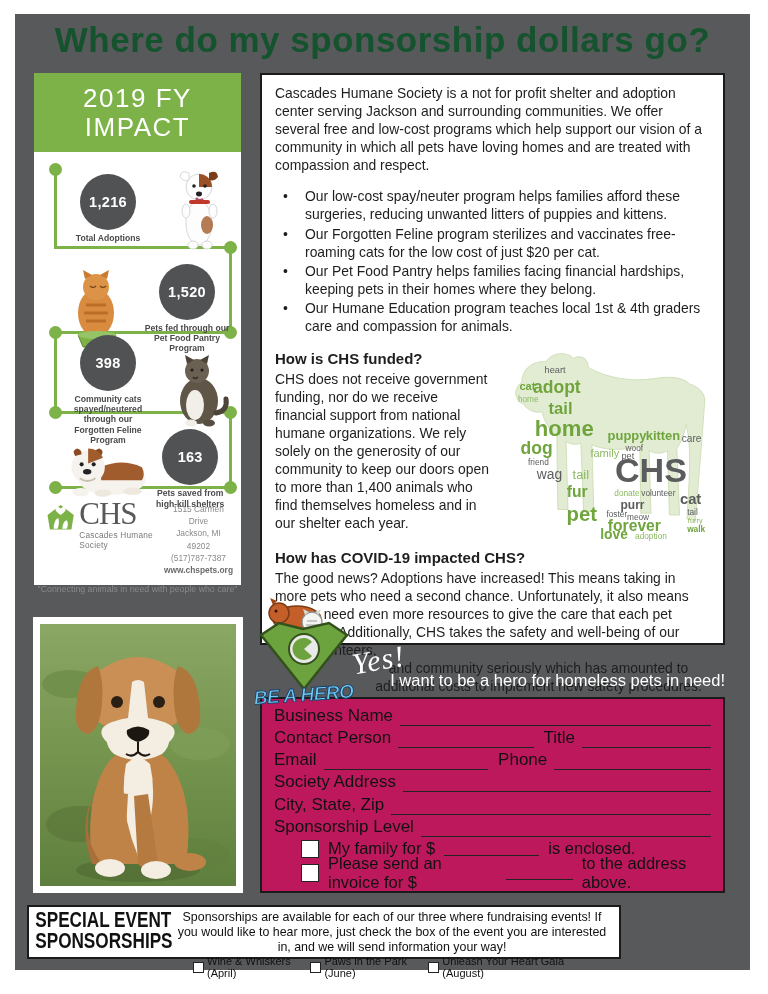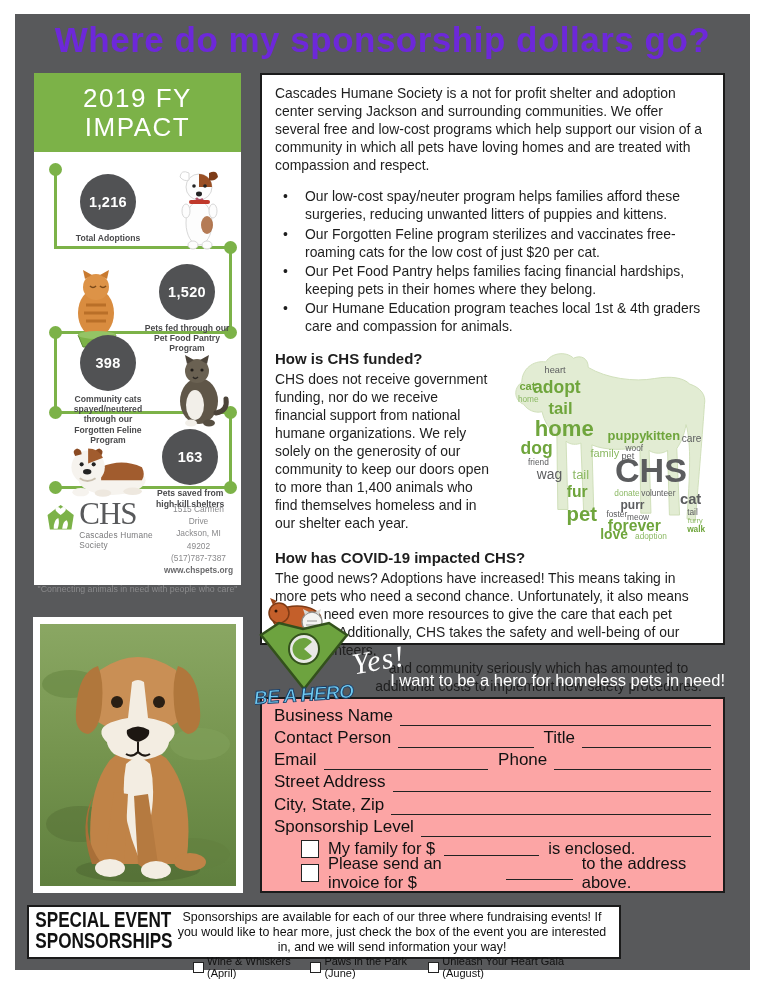--- a/index.html
+++ b/index.html
@@ -1,19 +1,19 @@
 <!DOCTYPE html>
 <html><head>
 <meta charset="utf-8">
 <style>
   html,body{margin:0;padding:0;}
   body{width:768px;height:994px;background:#ffffff;font-family:"Liberation Sans",sans-serif;position:relative;overflow:hidden;}
   .canvas{position:absolute;inset:0;}
   .bg{position:absolute;left:15px;top:14px;width:735px;height:956px;background:#58595b;}
-  .title{position:absolute;left:15px;top:20px;width:735px;text-align:center;color:#6d28d9;font-size:35px;font-weight:bold;letter-spacing:0.5px;}
+  .title{position:absolute;left:15px;top:20px;width:735px;text-align:center;color:#14532d;font-size:35px;font-weight:bold;letter-spacing:0.5px;}
   
   .sidebar{position:absolute;left:34px;top:73px;width:207px;height:512px;background:#ffffff;}
   .impact-head{height:79px;background:#7cb248;color:#fff;display:flex;flex-direction:column;align-items:center;justify-content:center;font-size:26px;line-height:1.08;letter-spacing:1.5px;}
   .rows{position:relative;height:340px;}
   .tl{position:absolute;background:#7cb248;z-index:0;}
   .dot{position:absolute;width:13px;height:13px;border-radius:50%;background:#7cb248;z-index:1;}
   .srow{position:relative;z-index:2;display:flex;align-items:center;justify-content:space-between;padding:0 10px 0 30px;box-sizing:border-box;}
   .statblk{display:flex;flex-direction:column;align-items:center;width:88px;}
   .circ{width:56px;height:56px;border-radius:50%;background:#515254;color:#fff;display:flex;align-items:center;justify-content:center;font-weight:bold;font-size:14.5px;letter-spacing:.3px;}
   .slabel{margin-top:3px;font-size:8.6px;font-weight:bold;color:#4a4a4c;text-align:center;line-height:1.2;}
@@ -29,21 +29,21 @@
   .bullets li{padding-left:30px;position:relative;margin-bottom:1px;}
   .bullets li:before{content:"•";position:absolute;left:8px;}
   .h2{font-weight:bold;font-size:15px;margin:14px 0 1px 0;}
   .cloud{float:right;width:214px;height:208px;margin:4px 0 0 4px;}
   .covid-wrap2{margin-left:92px;text-align:center;}
   
   .hero-logo{position:absolute;left:255px;top:597px;width:102px;height:110px;z-index:6;}
   .hero-yes{position:absolute;left:352px;top:643px;color:#fff;font-family:"Liberation Serif",serif;font-style:italic;font-size:30px;transform:rotate(-10deg);z-index:6;letter-spacing:1px;}
   .hero-line{position:absolute;left:360px;top:671px;width:365px;text-align:right;color:#fff;font-size:16.5px;z-index:6;}
   
-  .formbox{position:absolute;left:260px;top:697px;width:465px;height:196px;box-sizing:border-box;background:#fca5a5;border:2px solid #1b1b1b;padding:5px 12px 6px;display:flex;flex-direction:column;justify-content:space-between;font-size:17px;color:#111;}
+  .formbox{position:absolute;left:260px;top:697px;width:465px;height:196px;box-sizing:border-box;background:#be185d;border:2px solid #1b1b1b;padding:5px 12px 6px;display:flex;flex-direction:column;justify-content:space-between;font-size:17px;color:#111;}
   .frow{display:flex;align-items:flex-end;height:22px;}
   .frow .lbl{white-space:nowrap;padding-right:7px;}
   .frow .lbl2{white-space:nowrap;padding:0 7px 0 10px;}
   .fline{flex:1;border-bottom:1.5px solid #222;height:100%;}
   .fline.mid{flex:1.05;}
   .chkrow{display:flex;align-items:center;gap:9px;margin-left:27px;height:24px;font-size:16.5px;}
   .chk{width:16px;height:16px;border:1.6px solid #222;background:#fff;flex:0 0 auto;}
   .blank{display:inline-block;border-bottom:1.5px solid #222;height:14px;}
   
   .photo{position:absolute;left:33px;top:617px;width:210px;height:276px;background:#fff;box-sizing:border-box;padding:7px;}
@@ -285,21 +285,21 @@
       <span class="lbl2">Title</span>
       <span class="fline"></span>
     </div>
     <div class="frow">
       <span class="lbl">Email</span>
       <span class="fline mid"></span>
       <span class="lbl2">Phone</span>
       <span class="fline"></span>
     </div>
     <div class="frow">
-      <span class="lbl">Street Address</span>
+      <span class="lbl">Society Address</span>
       <span class="fline"></span>
     </div>
     <div class="frow">
       <span class="lbl">City, State, Zip</span>
       <span class="fline"></span>
     </div>
     <div class="frow">
       <span class="lbl">Sponsorship Level</span>
       <span class="fline"></span>
     </div>

